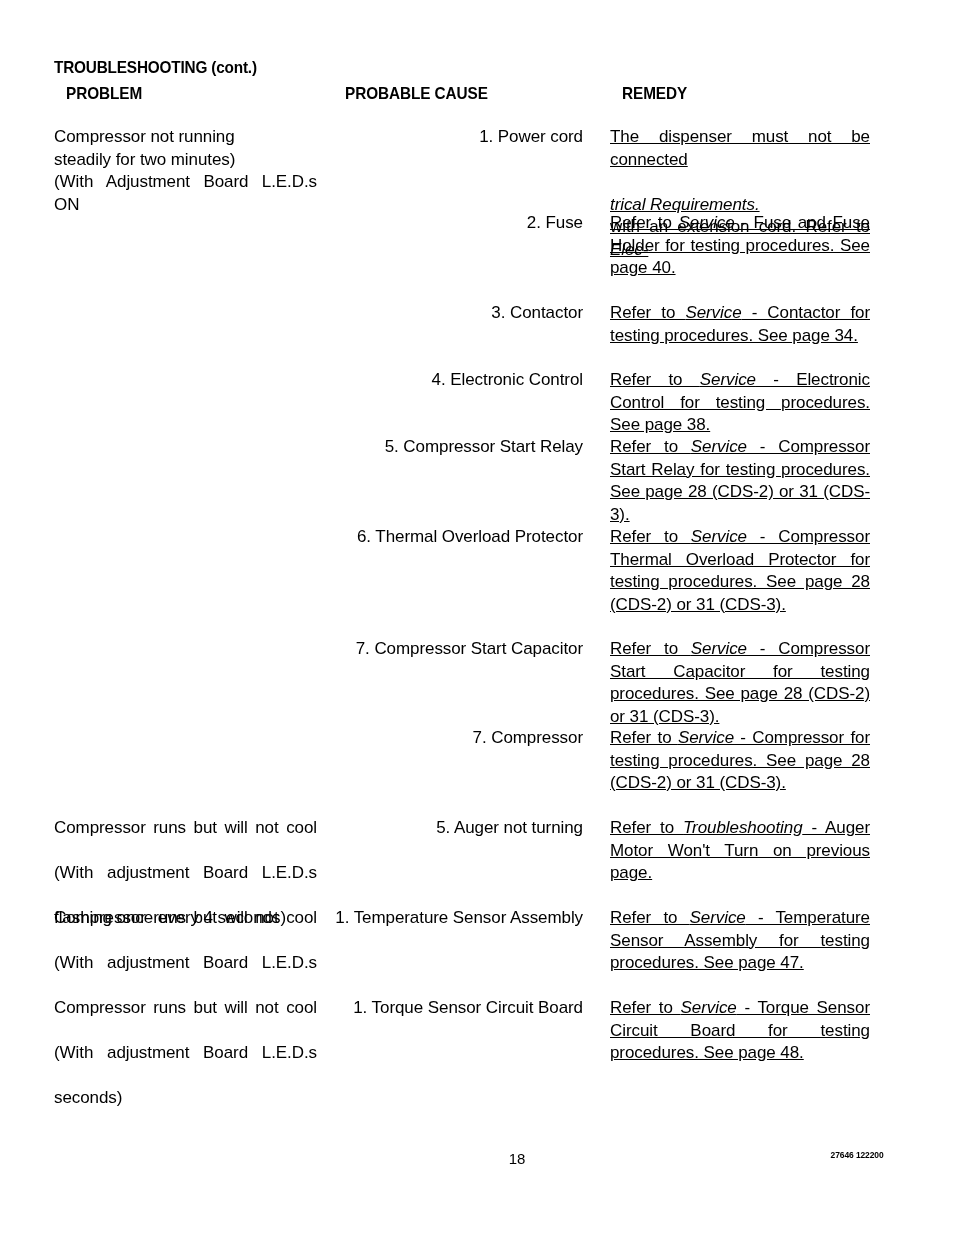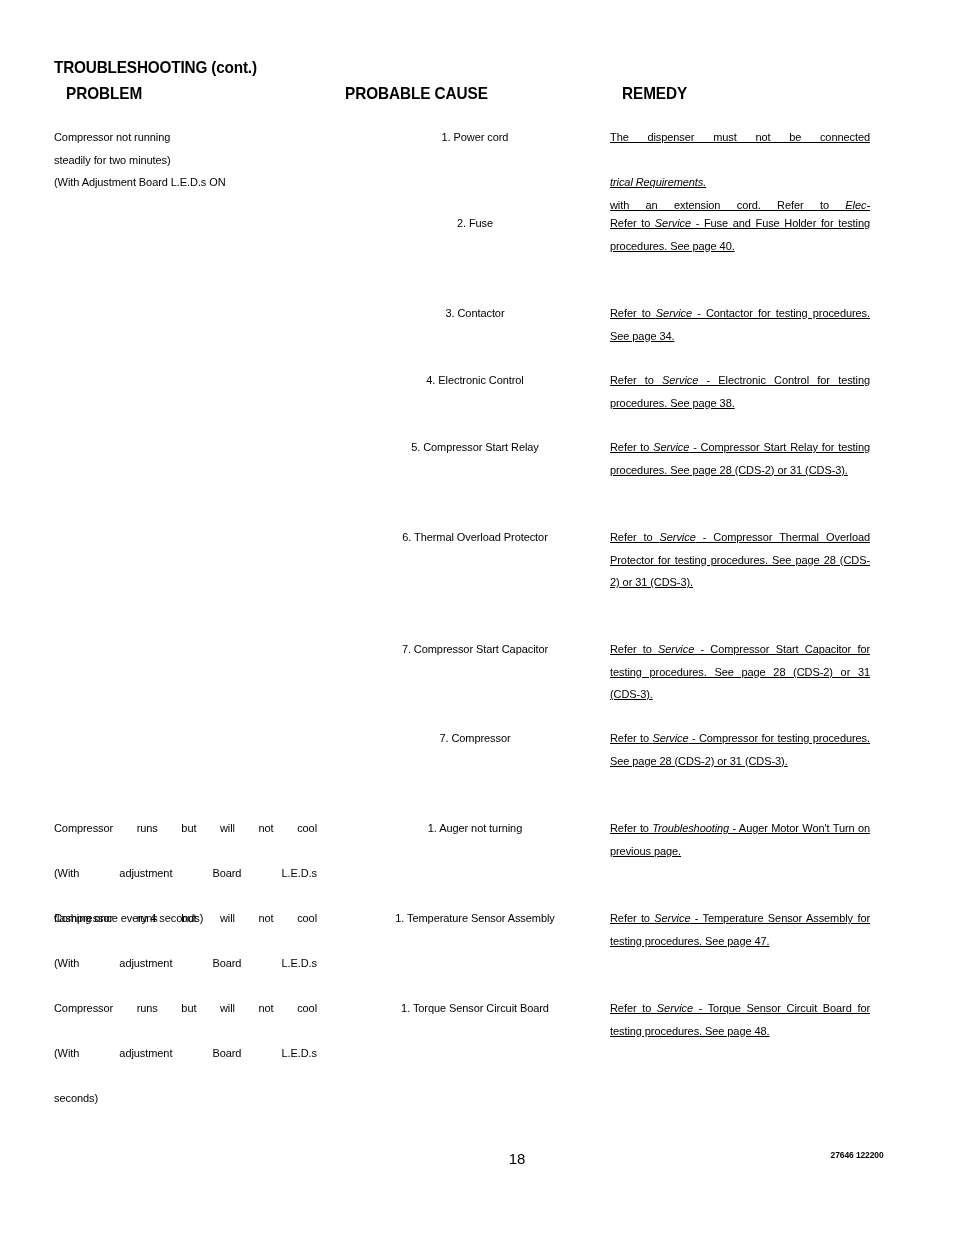--- a/index.html
+++ b/index.html
@@ -64,34 +64,34 @@
     top: 126px;
     width: 954px;
   }
   .row {
     position: relative;
     width: 954px;
   }
   .cell {
     position: absolute;
     top: 0;
-    font-size: 11px;
+    font-size: 17px;
     line-height: 22.6px;
     letter-spacing: -0.08px;
   }
   .cell.problem {
     left: 54px;
     width: 263px;
     text-align: justify;
     text-justify: inter-word;
   }
   .cell.cause {
-    left: 341px;
+    left: 315px;
     width: 268px;
-    text-align: center;
+    text-align: right;
   }
   .cell.remedy {
     left: 610px;
     width: 260px;
     text-align: justify;
     text-justify: inter-word;
     text-decoration: underline;
   }
   .cell i, .cell em {
     font-style: italic;
@@ -188,21 +188,21 @@
       <div class="row" style="position: absolute; left: 0px; top: 601px; width: 954px;">
         <div class="cell cause">7. Compressor</div>
         <div class="cell remedy">Refer to <i>Service</i> - Compressor for testing procedures. See page 28 (CDS-2) or 31 (CDS-3).</div>
       </div>
       <div class="row" style="position: absolute; left: 0px; top: 691px; width: 954px;">
         <div class="cell problem">
           <span class="jline">Compressor runs but will not cool</span>
           <span class="jline">(With adjustment Board L.E.D.s</span>
           <span class="jline last">flashing once every 4 seconds)</span>
         </div>
-        <div class="cell cause">1. Auger not turning</div>
+        <div class="cell cause">5. Auger not turning</div>
         <div class="cell remedy">Refer to <i>Troubleshooting</i> - Auger Motor Won't Turn on previous page.</div>
       </div>
       <div class="row" style="position: absolute; left: 0px; top: 781px; width: 954px;">
         <div class="cell problem">
           <span class="jline">Compressor runs but will not cool</span>
           <span class="jline">(With adjustment Board L.E.D.s</span>
         </div>
         <div class="cell cause">1. Temperature Sensor Assembly</div>
         <div class="cell remedy">Refer to <i>Service</i> - Temperature Sensor Assembly for testing procedures. See page 47.</div>
       </div>

